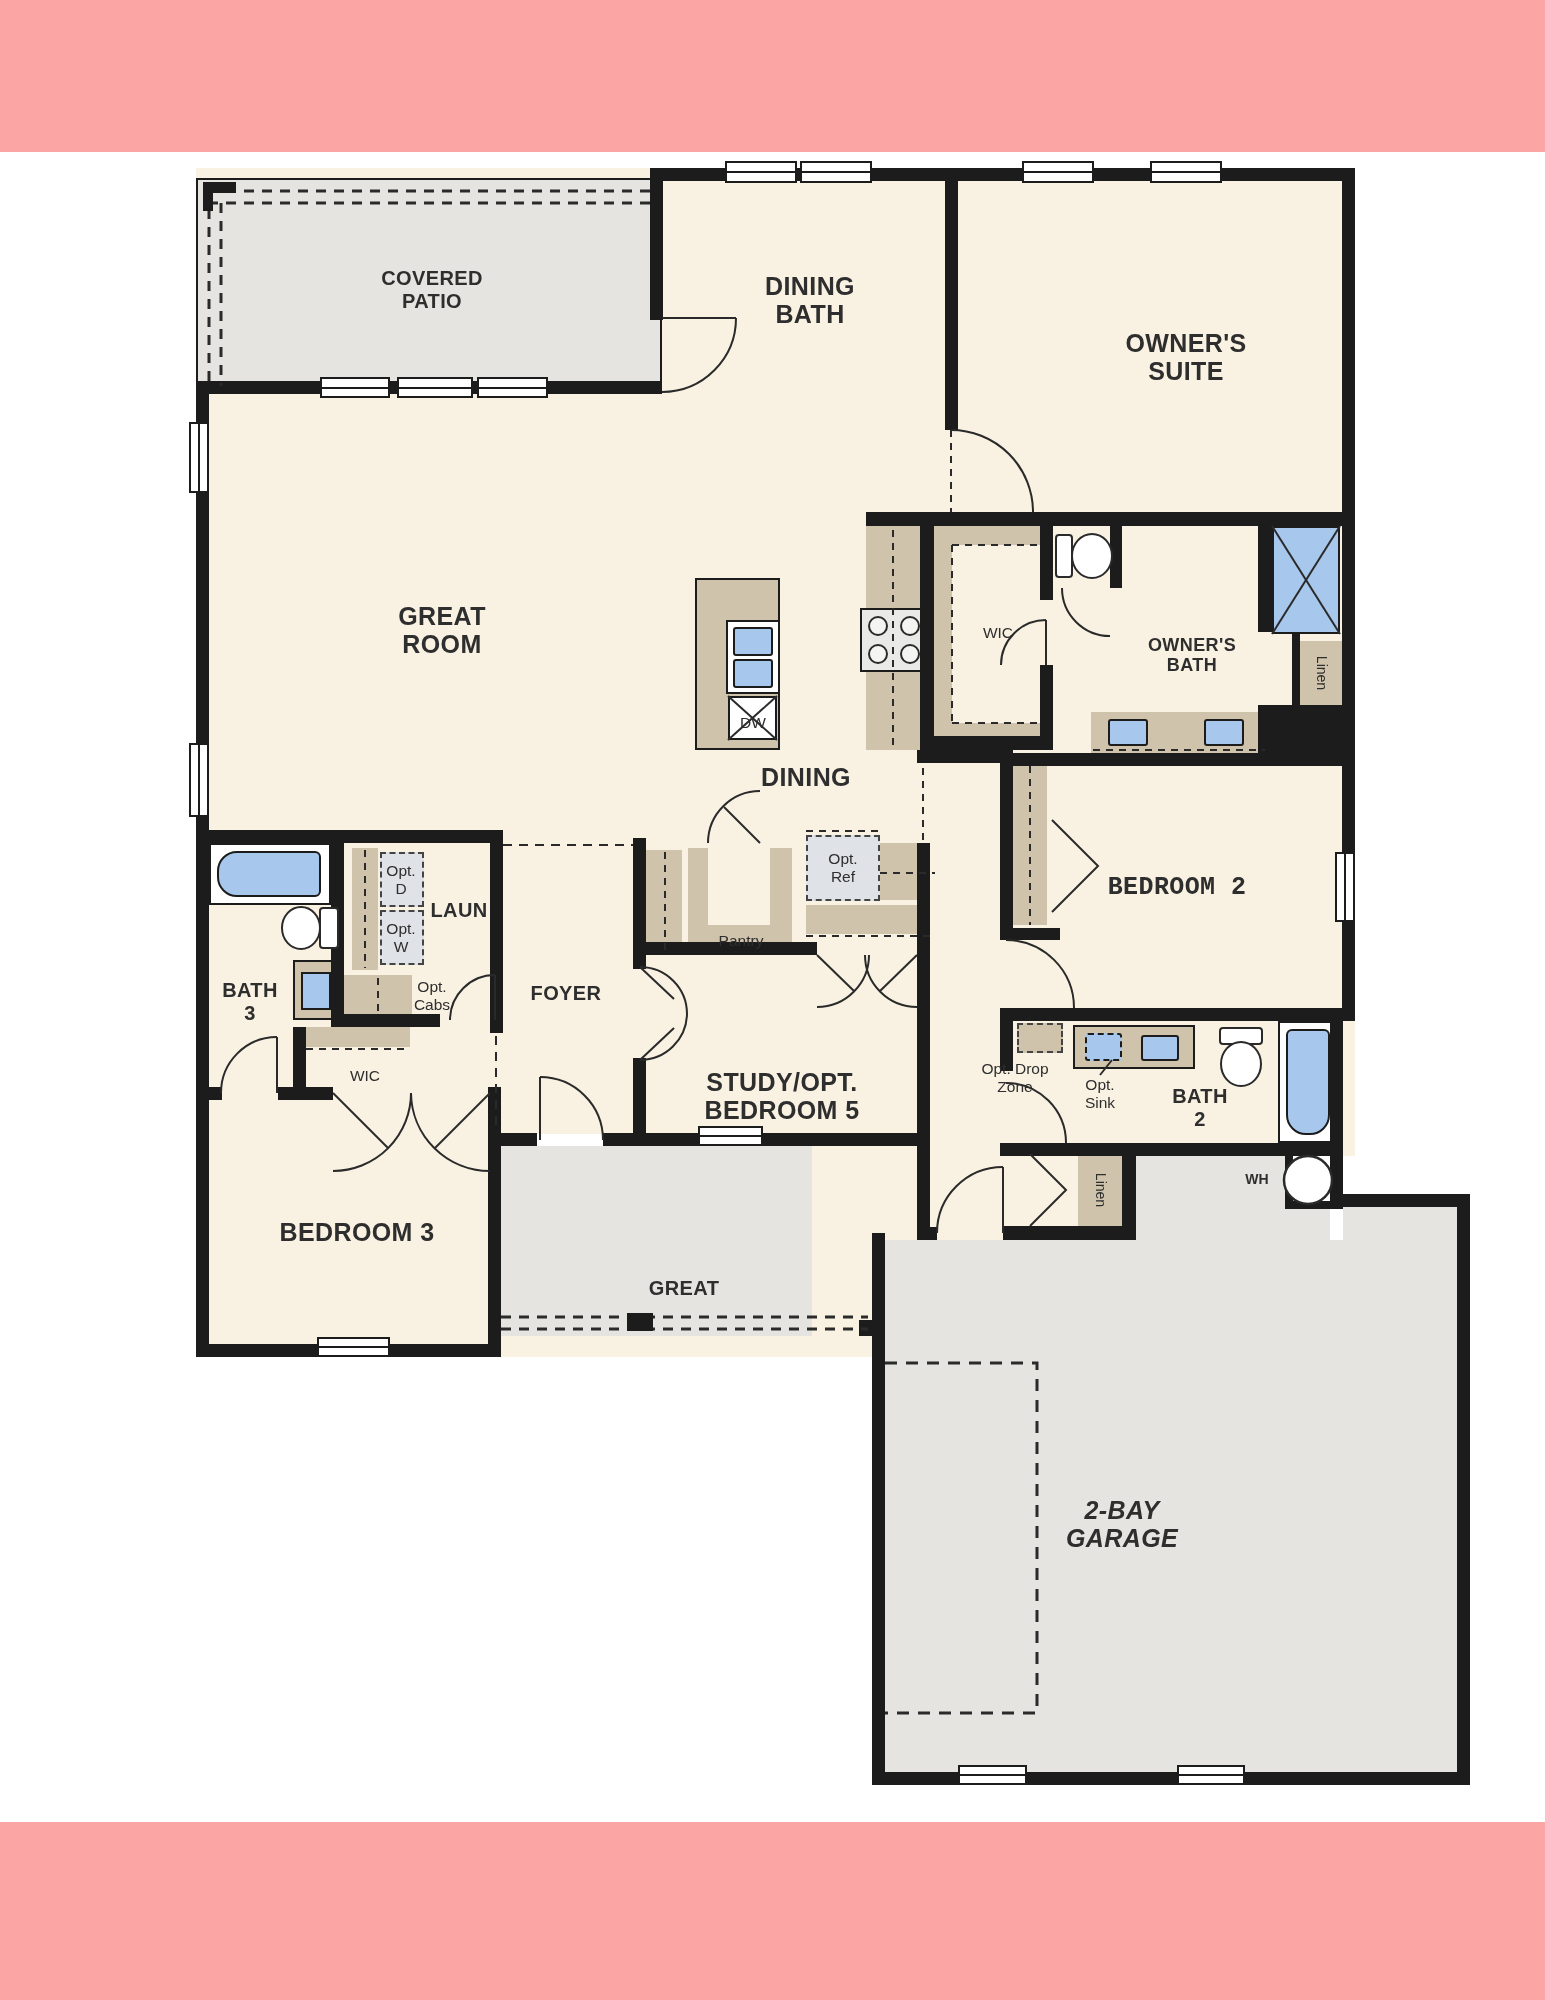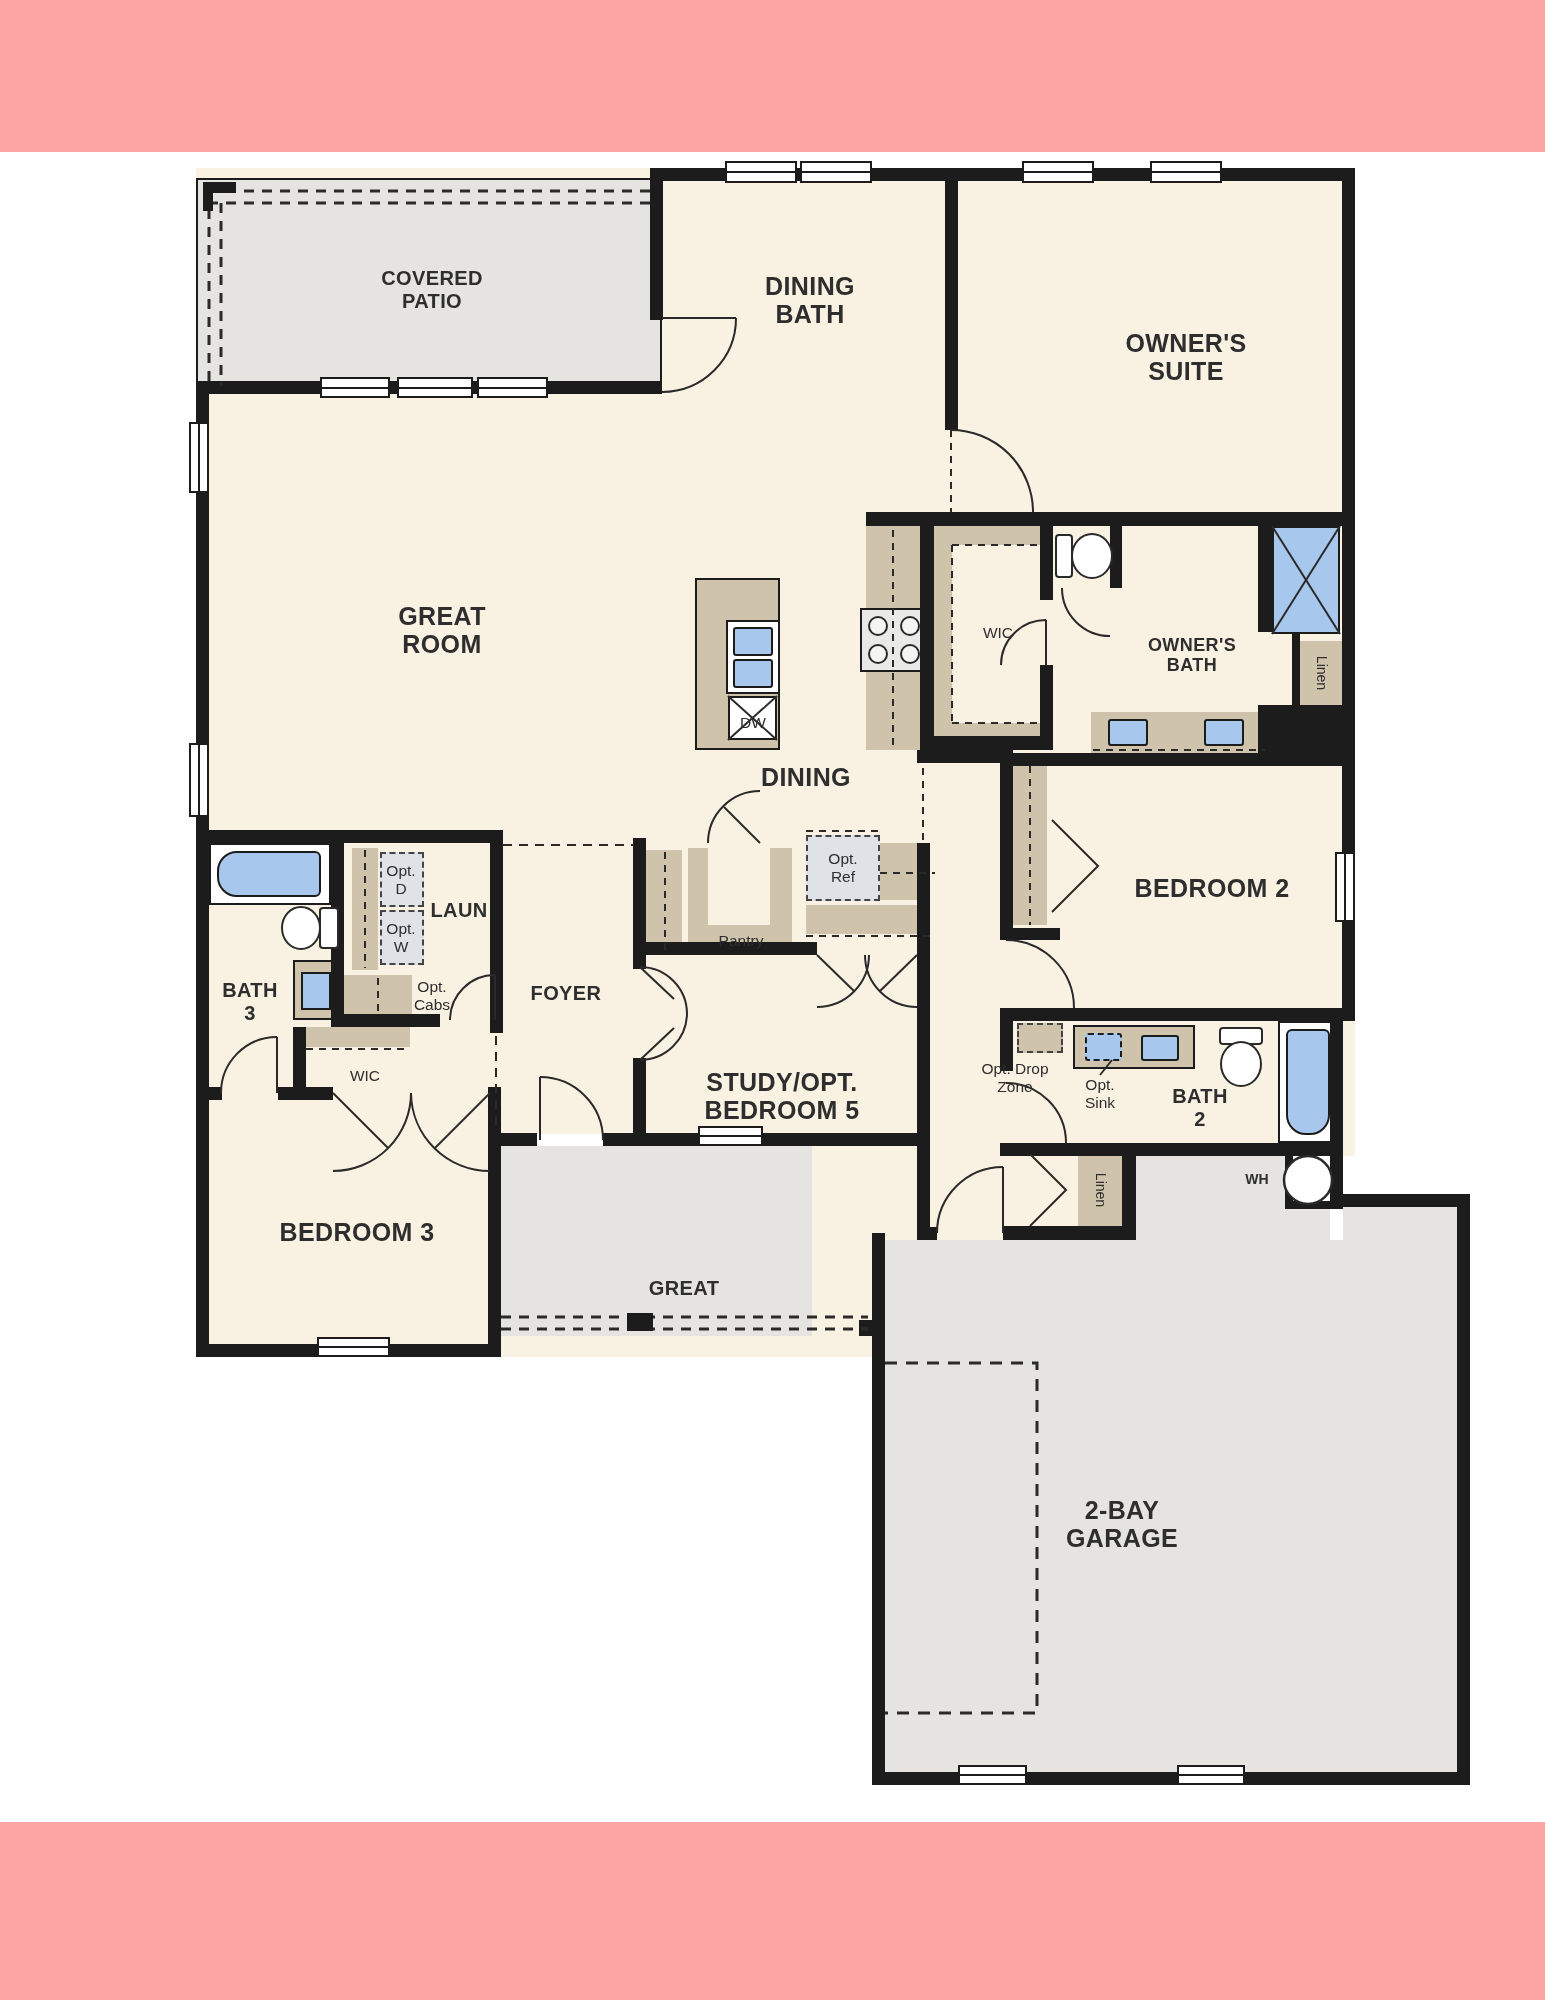--- a/index.html
+++ b/index.html
@@ -278,21 +278,21 @@
 BATH</div>
   <div class="lbl xl" style="left:1186px;top:357px;">OWNER'S
 SUITE</div>
   <div class="lbl xl" style="left:442px;top:630px;">GREAT
 ROOM</div>
   <div class="lbl xl" style="left:806px;top:777px;">DINING</div>
   <div class="lbl sm" style="left:998px;top:633px;">WIC</div>
   <div class="lbl md" style="left:1192px;top:655px;">OWNER'S
 BATH</div>
   <div class="lbl xs vert" style="left:1321px;top:673px;">Linen</div>
-  <div class="lbl xl" style="left:1212px;top:888px;">BEDROOM 2</div>
+  <div class="lbl xl" style="left:1177px;top:888px;font-family:Liberation Mono, monospace;">BEDROOM 2</div>
   <div class="lbl lg" style="left:250px;top:1002px;">BATH
 3</div>
   <div class="lbl lg" style="left:459px;top:910px;">LAUN</div>
   <div class="lbl sm" style="left:401px;top:879px;">Opt.
 D</div>
   <div class="lbl sm" style="left:401px;top:937px;">Opt.
 W</div>
   <div class="lbl sm" style="left:432px;top:995px;">Opt.
 Cabs</div>
   <div class="lbl lg" style="left:566px;top:993px;">FOYER</div>
@@ -306,15 +306,15 @@
   <div class="lbl lg" style="left:684px;top:1288px;">GREAT</div>
   <div class="lbl sm" style="left:1015px;top:1077px;">Opt. Drop
 Zone</div>
   <div class="lbl sm" style="left:1100px;top:1093px;">Opt.
 Sink</div>
   <div class="lbl lg" style="left:1200px;top:1108px;">BATH
 2</div>
   <div class="lbl xs vert" style="left:1100px;top:1190px;">Linen</div>
   <div class="lbl xs b" style="left:1257px;top:1180px;">WH</div>
   <div class="lbl sm" style="left:753px;top:723px;">DW</div>
-  <div class="lbl xl" style="left:1122px;top:1524px;">2-BAY
+  <div class="lbl xl" style="left:1122px;top:1524px;font-style:italic;">2-BAY
 GARAGE</div>
 </div>
 
 </body></html>

